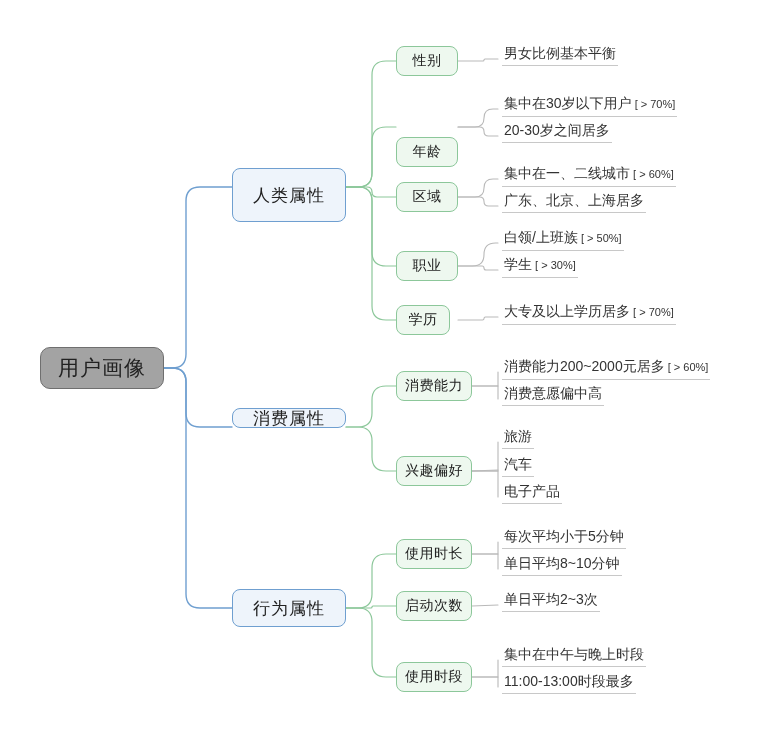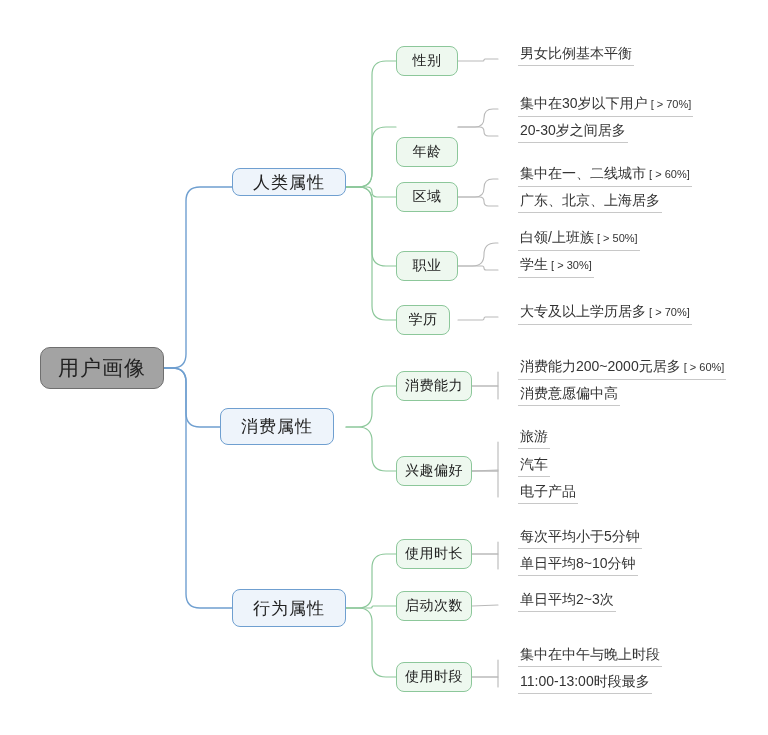--- a/index.html
+++ b/index.html
@@ -43,21 +43,20 @@
   }
 
   .leaf{
     position:absolute;
     white-space:nowrap;
     color:#333333;
     font-size:14px;
     line-height:17px;
     padding:0 2px 3px 2px;
     border-bottom:1px solid #c8c8c8;
-    margin-left:16px;
   }
   .leaf .pct{font-size:11px;color:#333333;}
 </style>
 </head>
 <body>
 
 <div id="canvas">
   <svg id="wires" viewBox="0 0 768 735">
       <path d="M 164 368 L 172 368 Q 186 368 186 354 L 186 201 Q 186 187 200 187 L 232 187" fill="none" stroke="#6f9fd0" stroke-width="1.4" stroke-linecap="round" stroke-linejoin="round"></path>
       <path d="M 346 187 L 358 187 Q 372 187 372 173 L 372 75 Q 372 61 386 61 L 396 61" fill="none" stroke="#8cc79a" stroke-width="1.2" stroke-linecap="round" stroke-linejoin="round"></path>
@@ -87,21 +86,21 @@
       <path d="M 472 554 L 498 554 Q 498 554 498 554 L 498 569 Q 498 569 498 569 L 498 569" fill="none" stroke="#b9b9b9" stroke-width="1.1" stroke-linecap="round" stroke-linejoin="round"></path>
       <path d="M 346 608 L 371 608 Q 372 608 372 607 L 372 607 Q 372 606 373 606 L 396 606" fill="none" stroke="#8cc79a" stroke-width="1.2" stroke-linecap="round" stroke-linejoin="round"></path>
       <path d="M 472 606 L 498 605" fill="none" stroke="#b9b9b9" stroke-width="1.1" stroke-linecap="round" stroke-linejoin="round"></path>
       <path d="M 346 608 L 358 608 Q 372 608 372 622 L 372 663 Q 372 677 386 677 L 396 677" fill="none" stroke="#8cc79a" stroke-width="1.2" stroke-linecap="round" stroke-linejoin="round"></path>
       <path d="M 472 677 L 498 677 Q 498 677 498 677 L 498 660 Q 498 660 498 660 L 498 660" fill="none" stroke="#b9b9b9" stroke-width="1.1" stroke-linecap="round" stroke-linejoin="round"></path>
       <path d="M 472 677 L 498 677 Q 498 677 498 677 L 498 687 Q 498 687 498 687 L 498 687" fill="none" stroke="#b9b9b9" stroke-width="1.1" stroke-linecap="round" stroke-linejoin="round"></path>
     </svg>
 <div class="node root" style="left: 40px; top: 347px; width: 124px; height: 42px;">
       <span>用户画像</span>
     </div>
-    <div class="node branch" style="left: 232px; top: 168px; width: 114px; height: 28px;">
+    <div class="node branch" style="left: 232px; top: 168px; width: 114px; height: 54px;">
       <span>人类属性</span>
     </div>
     <div class="node sub" style="left: 396px; top: 46px; width: 62px; height: 30px;">
       <span>性别</span>
     </div>
     <div class="leaf" style="left: 502px; top: 45px;"><span>男女比例基本平衡</span></div>
     <div class="node sub" style="left: 396px; top: 112px; width: 62px; height: 30px; margin-top: 25px;">
       <span>年龄</span>
     </div>
     <div class="leaf" style="left: 502px; top: 95px;"><span>集中在30岁以下用户</span><span class="pct"> [ &gt; 70%]</span></div>
@@ -113,21 +112,21 @@
     <div class="leaf" style="left: 502px; top: 192px;"><span>广东、北京、上海居多</span></div>
     <div class="node sub" style="left: 396px; top: 251px; width: 62px; height: 30px;">
       <span>职业</span>
     </div>
     <div class="leaf" style="left: 502px; top: 229px;"><span>白领/上班族</span><span class="pct"> [ &gt; 50%]</span></div>
     <div class="leaf" style="left: 502px; top: 256px;"><span>学生</span><span class="pct"> [ &gt; 30%]</span></div>
     <div class="node sub" style="left: 396px; top: 305px; width: 54px; height: 30px;">
       <span>学历</span>
     </div>
     <div class="leaf" style="left: 502px; top: 303px;"><span>大专及以上学历居多</span><span class="pct"> [ &gt; 70%]</span></div>
-    <div class="node branch" style="left: 220px; top: 408px; width: 114px; height: 37px;">
+    <div class="node branch" style="left: 232px; top: 408px; width: 114px; height: 20px;">
       <span>消费属性</span>
     </div>
     <div class="node sub" style="left: 396px; top: 371px; width: 76px; height: 30px;">
       <span>消费能力</span>
     </div>
     <div class="leaf" style="left: 502px; top: 358px;"><span>消费能力200~2000元居多</span><span class="pct"> [ &gt; 60%]</span></div>
     <div class="leaf" style="left: 502px; top: 385px;"><span>消费意愿偏中高</span></div>
     <div class="node sub" style="left: 396px; top: 456px; width: 76px; height: 30px;">
       <span>兴趣偏好</span>
     </div>

